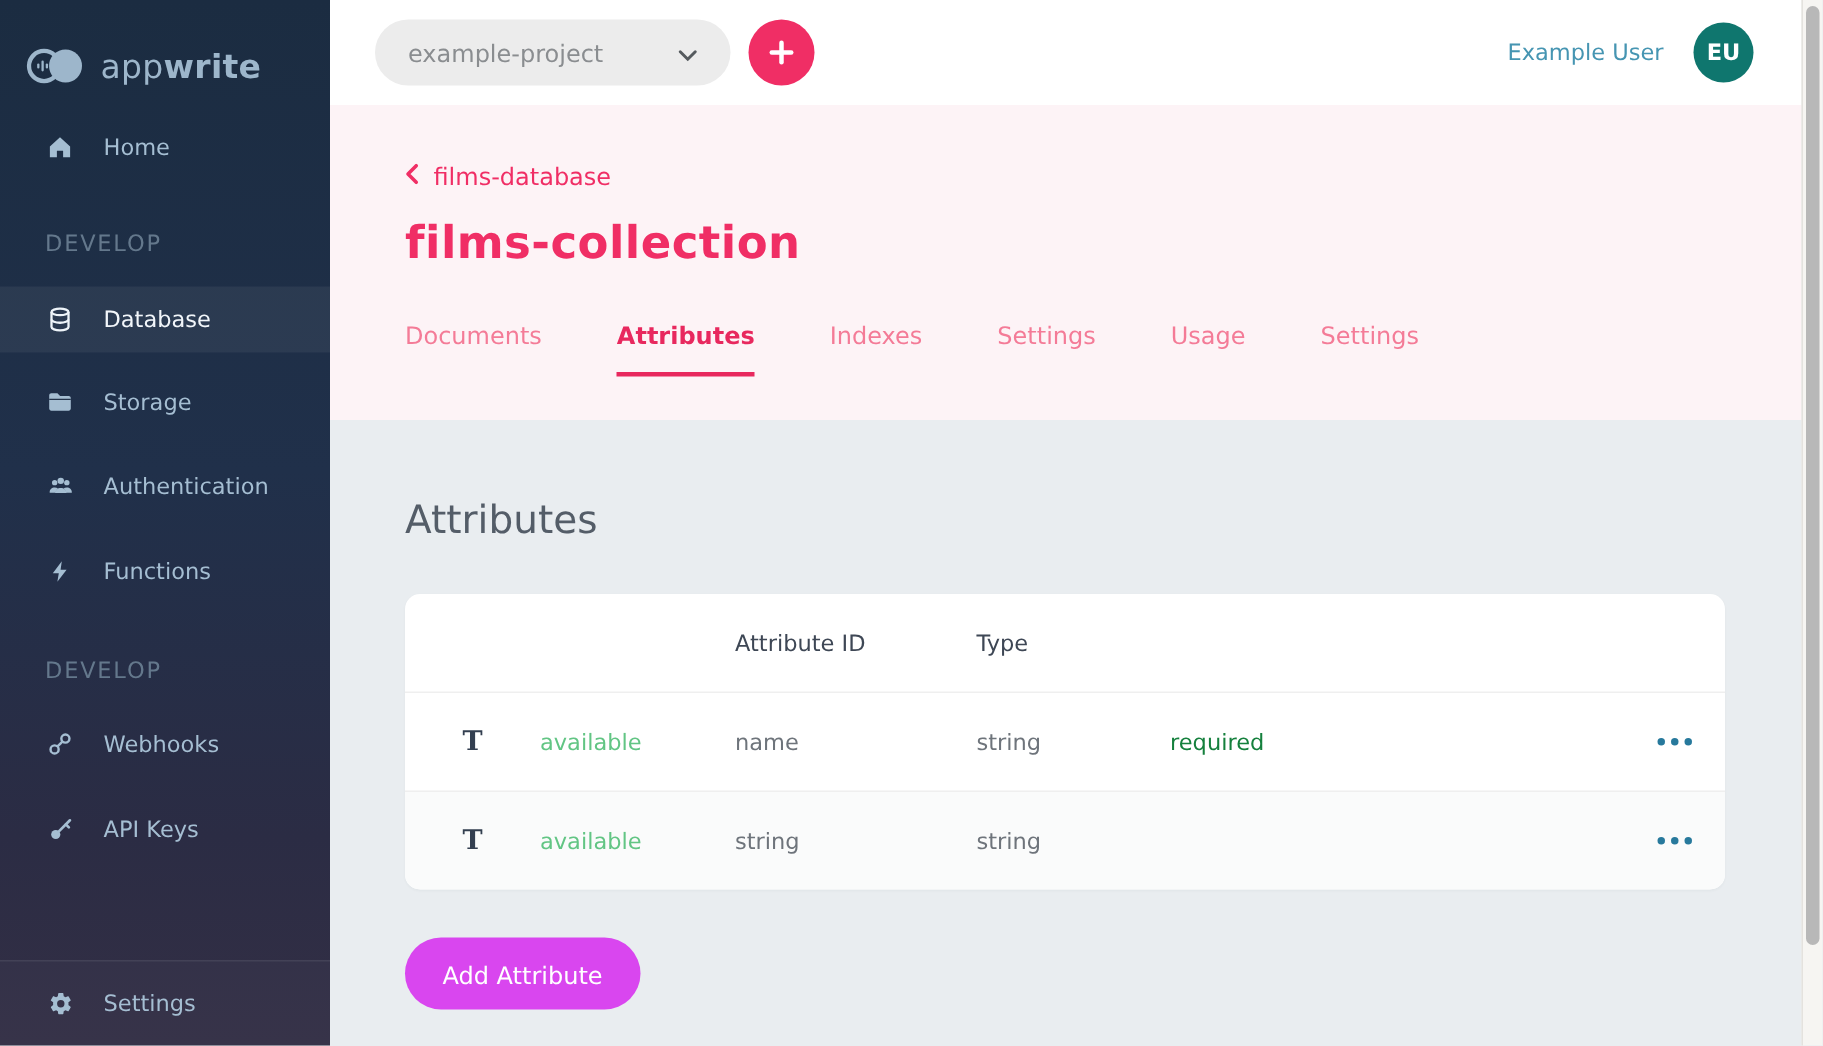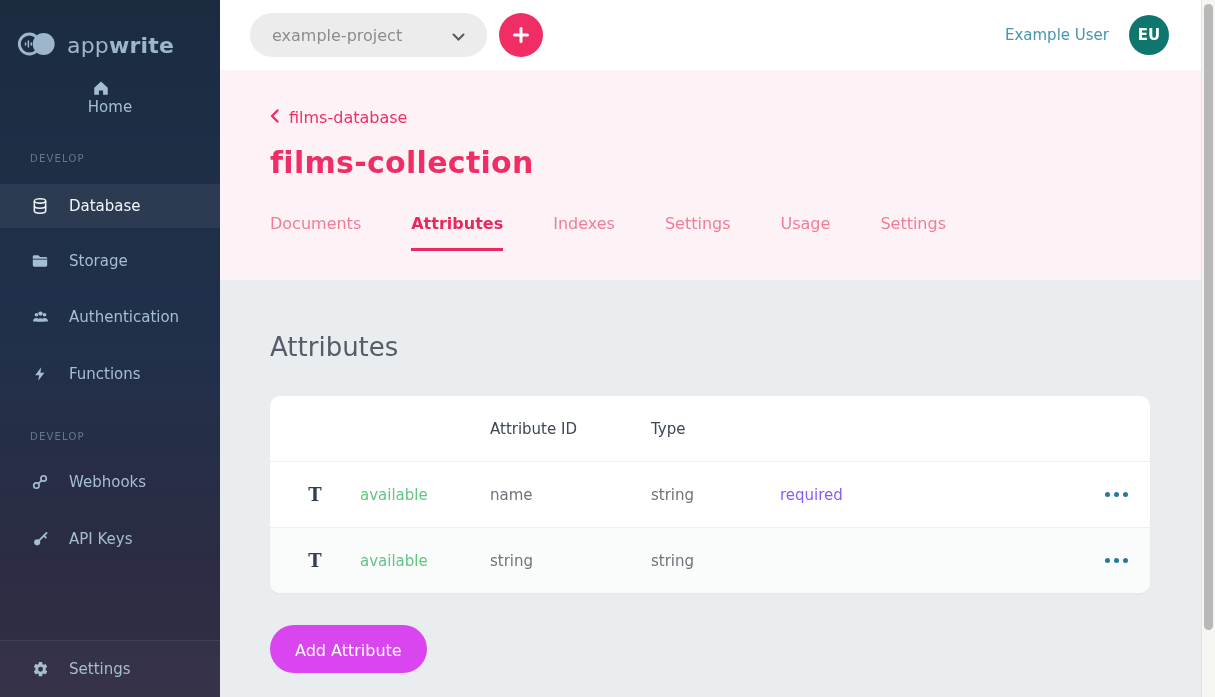--- a/index.html
+++ b/index.html
@@ -8,22 +8,22 @@
   
   .sidebar { position:absolute; left:0; top:0; width:220px; height:697px;
     background:linear-gradient(180deg,#1b2c41 0%, #20304a 45%, #2b2c44 80%, #332f45 100%); z-index:5; }
   .logo { display:flex; align-items:center; gap:9px; padding:21px 0 0 16px; height:70px; }
   .logo-text { font-size:22px; color:#9db6cb; letter-spacing:.2px; }
   .logo-text b { font-weight:700; }
   .side-item { display:flex; align-items:center; height:40px; padding:0 30px; color:#a5bed2; font-size:15px; cursor:pointer; }
   .side-item .icn { width:20px; height:20px; margin-right:19px; display:flex; align-items:center; justify-content:center; flex:none; }
   .side-item svg { display:block; }
   .side-item.active { background:rgba(255,255,255,.06); color:#f2f6fa; height:44px; }
-  .side-label { font-size:10px; color:#64788c; letter-spacing:1.2px; padding-left:30px; }
-  .mt8{margin-top:8px;flex-direction:column;} .mt13{margin-top:13px;} .mt16{margin-top:16px;} .mt17{margin-top:17px;}
+  .side-label { font-size:15px; color:#64788c; letter-spacing:1.2px; padding-left:30px; }
+  .mt8{margin-top:8px;} .mt13{margin-top:13px;} .mt16{margin-top:16px;} .mt17{margin-top:17px;}
   .mt20{margin-top:20px;} .mt35{margin-top:35px;} .mt37{margin-top:37px;}
   .side-footer { position:absolute; bottom:0; left:0; width:100%; height:57px;
     border-top:1px solid rgba(255,255,255,.08); background:rgba(255,255,255,.025);
     display:flex; align-items:center; }
   .side-footer .side-item { width:100%; }
 
   
   .main { position:absolute; left:220px; top:0; width:981px; height:697px; }
 
   .topbar { height:70px; background:#ffffff; display:flex; align-items:center; padding:0 32px 0 30px; }
@@ -53,21 +53,21 @@
   .card { margin-top:34px; width:880px; background:#ffffff; border-radius:10px; overflow:hidden;
     box-shadow:0 1px 2px rgba(30,40,60,.04); }
   .trow { display:grid; grid-template-columns:90px 130px 161px 129px 292px 78px; align-items:center; height:66px; }
   .trow.head { height:65px; }
   .trow + .trow { border-top:1px solid #efefef; }
   .trow.alt { background:#fafbfb; }
   .th { font-size:15px; color:#3e4755; }
   .td { font-size:15px; color:#6e747b; }
   .t-icon { font-family:"DejaVu Serif","Liberation Serif",serif; font-weight:700; font-size:18px; color:#333f50; text-align:center; width:90px; }
   .status-ok { color:#62c584; }
-  .flag-req { color:#8b5cf6; }
+  .flag-req { color:#15803d; }
   .dots { display:flex; gap:4px; justify-content:flex-end; padding-right:22px; cursor:pointer; }
   .dots i { width:5px; height:5px; border-radius:50%; background:#27799c; }
   .add-btn { margin-top:32px; height:48px; padding:16px 25px; border:none; border-radius:24px;
     background:#d946ef; color:#fff; font-size:16px; font-family:inherit; cursor:pointer; }
 
   
   .scrollbar { position:absolute; right:0; top:0; width:14px; height:697px; background:#f6f5f2; border-left:1px solid #e4e2de; }
   .scroll-thumb { position:absolute; left:2px; top:4px; width:9px; height:626px; border-radius:5px; background:#b8b8b8; cursor:pointer; }
 </style>
 </head>

